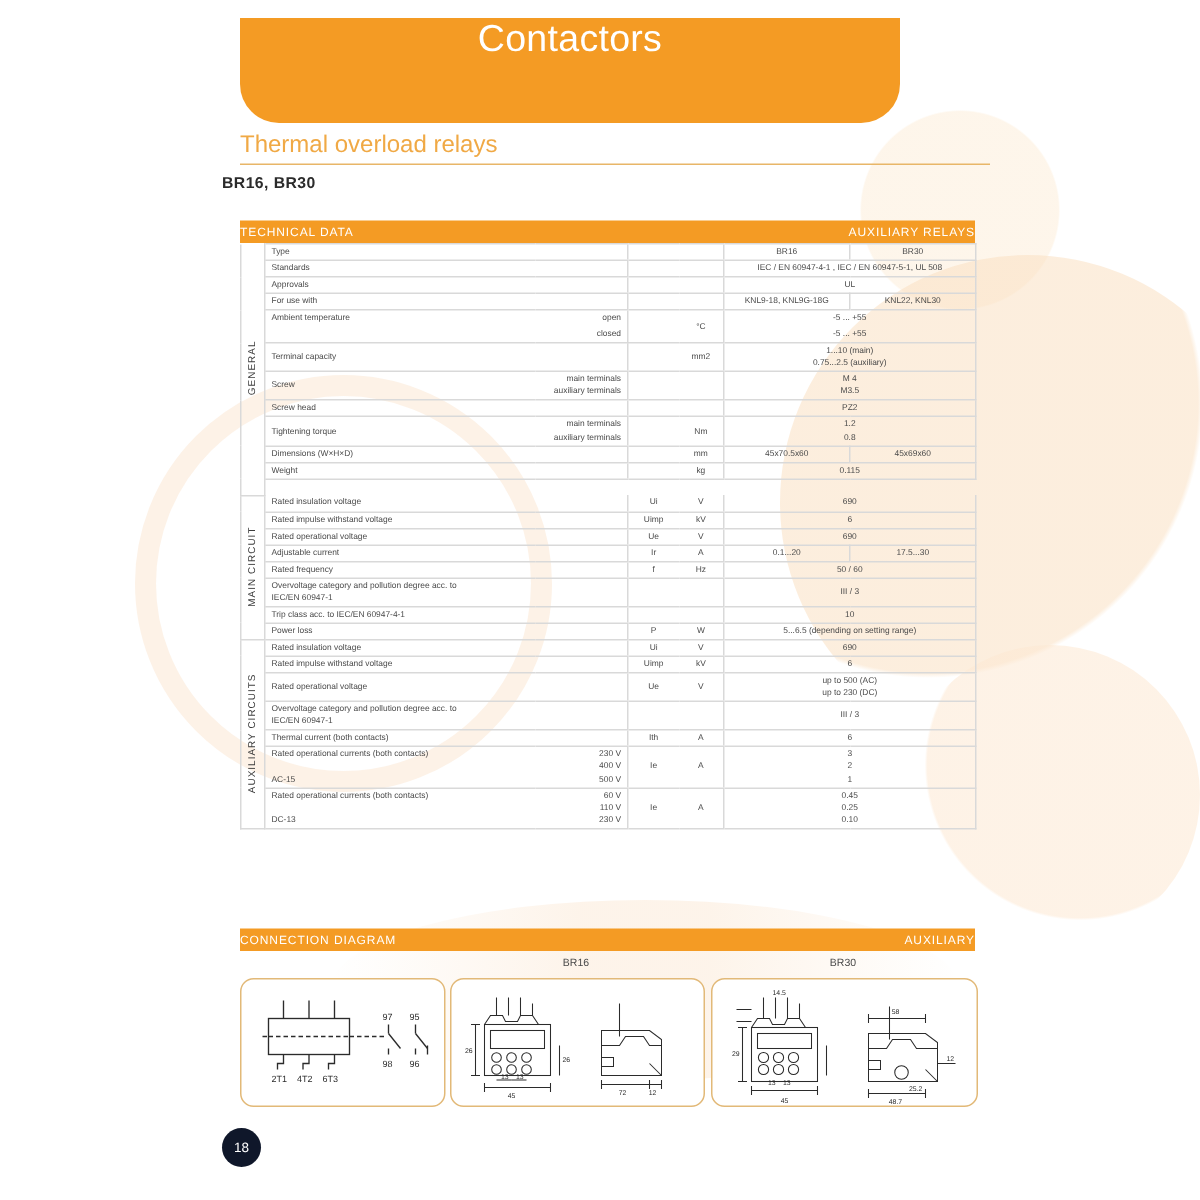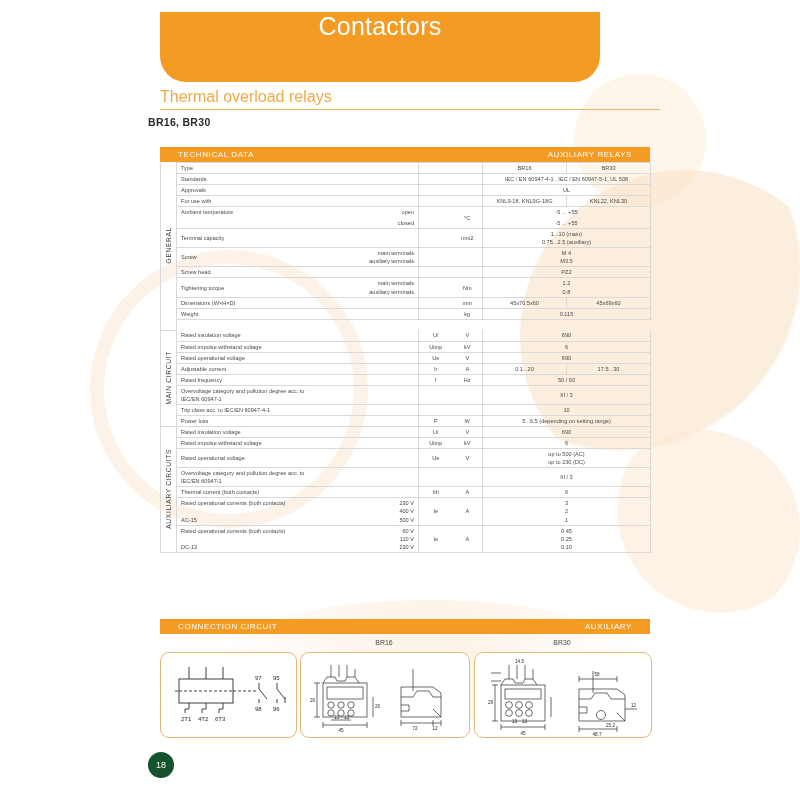--- a/index.html
+++ b/index.html
@@ -39,21 +39,21 @@
   }
   .model-line{
     position:absolute;left:148px;top:116px;
     font-size:10.5px;font-weight:bold;color:#2b2b2b;letter-spacing:.3px;
   }
 
   
   .bar{
     position:absolute;height:15px;background:#f49b24;color:#fff;
     font-size:8px;letter-spacing:.6px;display:flex;align-items:center;
-    justify-content:space-between;padding:0 18px;box-sizing:border-box;
+    justify-content:space-between;padding:0 0;box-sizing:border-box;
   }
   #tech-bar{left:160px;top:147px;width:490px;}
   #conn-bar{left:160px;top:619px;width:490px;}
 
   
   table.dt{
     position:absolute;left:160px;top:162px;width:490px;
     border-collapse:collapse;font-size:5.6px;color:#4a4a4a;
     table-layout:fixed;
   }
@@ -86,21 +86,21 @@
   #panel-br30{left:474px;top:652px;width:176px;height:84px;}
   .panel-cap{
     position:absolute;font-size:7px;color:#4a4a4a;text-align:center;
   }
   #cap-br16{left:300px;top:639px;width:168px;}
   #cap-br30{left:474px;top:639px;width:176px;}
 
   
   .pageno{
     position:absolute;left:148px;top:752px;width:26px;height:26px;border-radius:50%;
-    background:#14532d;color:#fff;font-size:9px;
+    background:#0f172a;color:#fff;font-size:9px;
     display:flex;align-items:center;justify-content:center;
   }
   svg{display:block;}
 </style>
 </head>
 <body>
 
 <div class="page">
 
   <div class="wm wm5"></div>
@@ -345,21 +345,21 @@
       <td class="sym">Ie</td>
       <td class="unit">A</td>
       <td class="val rt nw" colspan="2">0.45
 0.25
 0.10</td>
     </tr>
   </tbody>
     </table>
 
   <div class="bar" id="conn-bar">
-    <span>CONNECTION CIRCUIT</span>
+    <span>CONNECTION DIAGRAM</span>
     <span>AUXILIARY</span>
   </div>
 
   <div class="panel-cap" id="cap-br16">BR16</div>
   <div class="panel-cap" id="cap-br30">BR30</div>
 
   <div class="panel" id="panel-conn">
     <svg width="135" height="84" viewBox="0 0 135 84">
       <g stroke="#2b2b2b" stroke-width="0.9" fill="none">
         <rect x="18" y="26" width="54" height="24"></rect>

